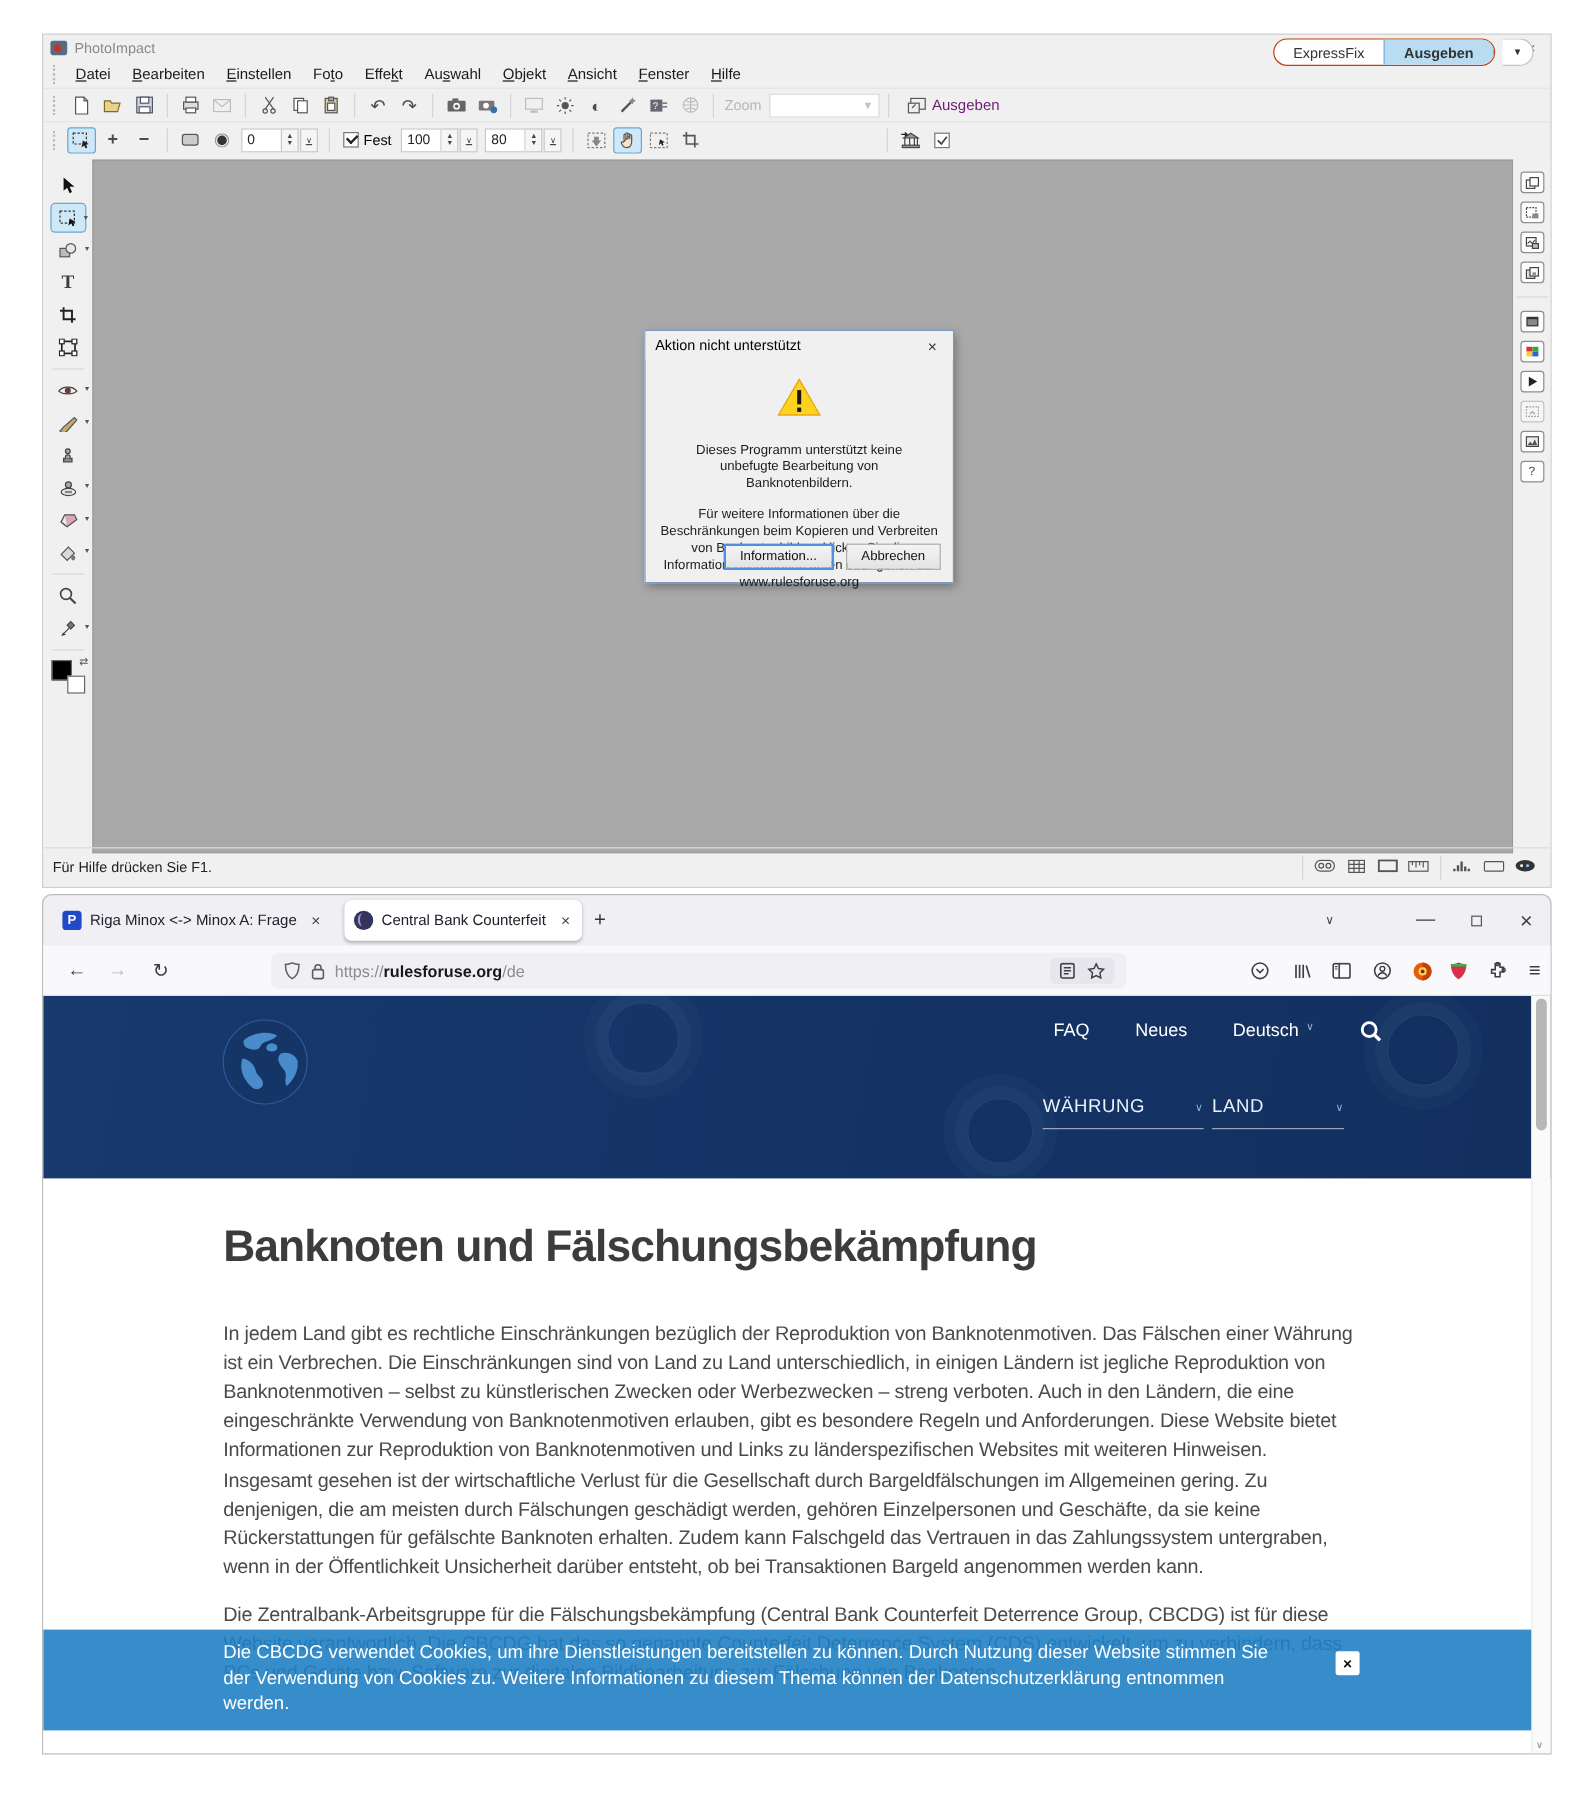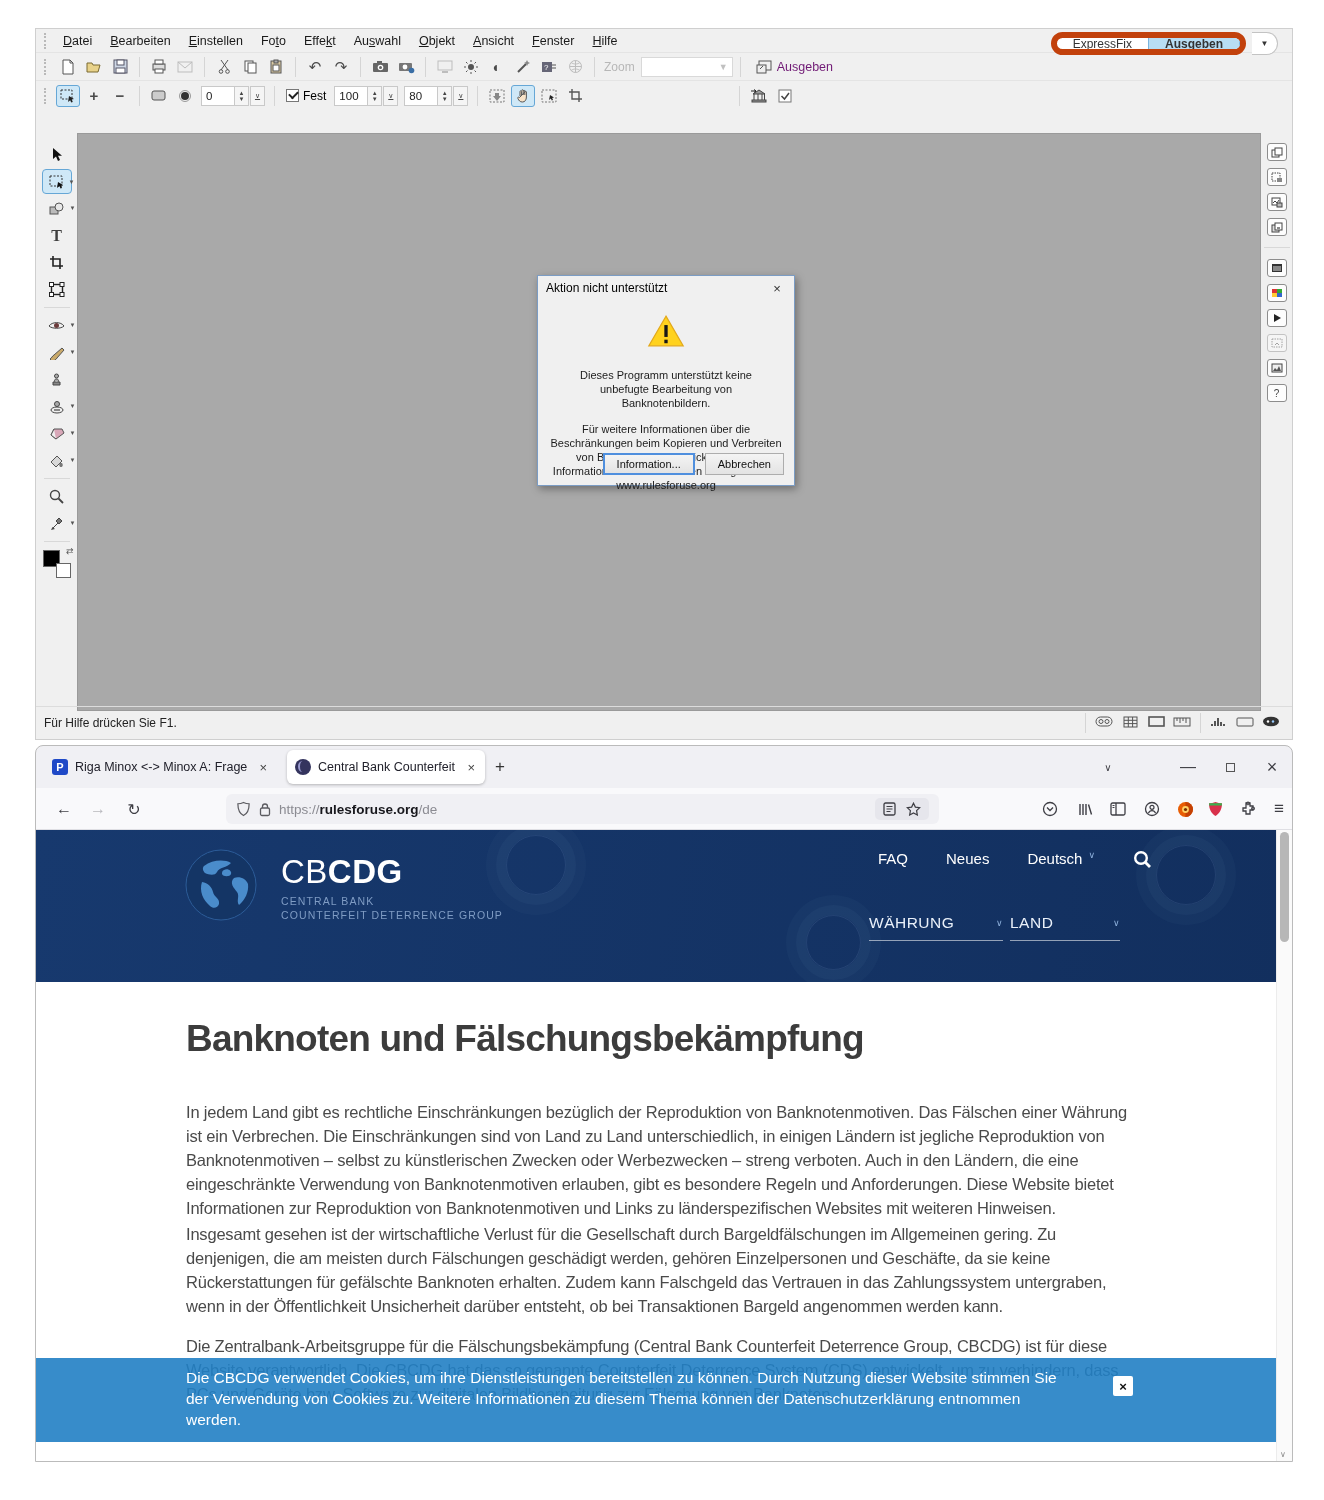--- a/index.html
+++ b/index.html
@@ -20,21 +20,21 @@
   .grip{width:5px;height:16px;border-left:2px dotted #b9b9b9;margin-right:5px}
   .pi-menu-item{padding:2px 9px;cursor:default}
   .pi-menu-item u{text-decoration:underline}
   .toolrow{height:28px;display:flex;align-items:center;padding-left:8px;border-top:1px solid #e4e4e4;gap:2px}
   .tbi{width:24px;height:22px;display:flex;align-items:center;justify-content:center;color:#4a4a4a}
   .tbi.dim{color:#bdbdbd}
   .vsep{width:1px;height:20px;background:#d5d5d5;margin:0 5px}
   .zoomlbl{color:#b7b7b7;font-size:12px;margin:0 4px 0 2px}
   .zoomsel{width:92px;height:20px;background:#fff;border:1px solid #d9d9d9;display:flex;align-items:center;justify-content:flex-end;padding-right:4px;color:#c0c0c0;font-size:9px}
   .ausgeben{display:flex;align-items:center;gap:5px;font-size:12.5px;color:#701a75;padding:2px 8px}
-  .pill{position:absolute;right:46px;top:3px;height:23px;display:flex;align-items:center;border:6px solid #c2410c;border-radius:12px;background:#fff;overflow:hidden}
+  .pill{position:absolute;right:46px;top:3px;height:23px;display:flex;align-items:center;border:1px solid #c2410c;border-radius:12px;background:#fff;overflow:hidden}
   .pill-seg{padding:0 16px;font-size:12px;color:#333;height:100%;display:flex;align-items:center}
   .pill-seg.on{background:#b8ddf3;border-left:1px solid #7ab4dd;border-right:1px solid #7ab4dd;font-weight:bold}
   .pill-dd{position:absolute;right:14px;top:3px;width:26px;height:23px;border:1px solid #c3c3c3;border-radius:0 12px 12px 0;border-left:none;display:flex;align-items:center;justify-content:center;font-size:8px;color:#333;background:#fff}
   .spin{display:flex;align-items:center;margin:0 2px}
   .spin .val{width:34px;height:20px;background:#fff;border:1px solid #c9c9c9;font-size:11.5px;display:flex;align-items:center;padding-left:4px;color:#222}
   .spin .arr{width:14px;height:20px;border:1px solid #c9c9c9;border-left:none;display:flex;flex-direction:column;align-items:center;justify-content:center;font-size:6px;color:#444;background:#f5f5f5}
   .spin .dd{width:15px;height:20px;border:1px solid #c9c9c9;margin-left:1px;display:flex;align-items:center;justify-content:center;font-size:7px;color:#444;background:#f5f5f5;text-decoration:underline}
   .chk{width:13px;height:13px;border:1px solid #777;background:#fff;position:relative;margin-right:4px}
   .chk:after{content:"";position:absolute;left:2px;top:1px;width:7px;height:4px;border-left:2px solid #222;border-bottom:2px solid #222;transform:rotate(-45deg)}
   .tbi.active{background:#cfe8f7;border:1px solid #66a7d6;border-radius:3px}
@@ -97,20 +97,29 @@
   .p1{margin-top:40px}.p2{margin-top:2px}.p3{margin-top:16px}
   .cookie{position:absolute;left:0;width:calc(100% - 16px);top:528px;height:84px;background:rgba(33,127,196,.9);color:#fff;z-index:10}
   .cookie-text{margin:9px 0 0 150px;width:888px;font-size:15.5px;line-height:21px}
   .cookie-text b{font-weight:normal}
   .cookie-x{position:absolute;left:1077px;top:18px;width:20px;height:20px;background:#fff;color:#111;border-radius:2px;display:flex;align-items:center;justify-content:center;font-size:13px;font-weight:bold}
 </style>
 </head>
 <body>
 
 <div class="abs pi-win">
+  <div class="pi-title">
+    <span class="pi-appicon"></span>
+    <span>PhotoImpact</span>
+    <span class="win-ctl" style="left:1150px">—</span>
+    <span class="win-ctl" style="left:1188px">
+        <span class="ctl-restore"></span>
+      </span>
+    <span class="win-ctl" style="left:1232px">×</span>
+  </div>
 
   <div class="pi-menubar">
     <span class="grip"></span>
     <span style="display:flex">
         <span class="pi-menu-item"><u>D</u>atei</span>
         <span class="pi-menu-item"><u>B</u>earbeiten</span>
         <span class="pi-menu-item"><u>E</u>instellen</span>
         <span class="pi-menu-item">Fo<u>t</u>o</span>
         <span class="pi-menu-item">Effe<u>k</u>t</span>
         <span class="pi-menu-item">Au<u>s</u>wahl</span>
@@ -676,27 +685,20 @@
       <span class="ripple" style="left:1120px;top:15px;width:60px;height:60px"></span>
       <span class="abs" style="left:148px;top:18px">
         <svg width="74" height="74" viewBox="0 0 74 74">
             <circle cx="37" cy="37" r="35" fill="#143565" stroke="#2c5c98"></circle>
             <path d="M20 18c8-6 20-7 27-3-4 5-12 4-14 9-2 4-8 3-12 1-2-2-3-5-1-7z" fill="#4a8ccb"></path>
             <path d="M18 34c6 1 10 5 11 10s7 6 6 12c-1 4-6 5-9 2-7-6-11-15-8-24z" fill="#4a8ccb"></path>
             <path d="M50 30c6-2 12 1 14 6 1 8-3 16-9 21-3-4 1-9-2-13s-8-9-3-14z" fill="#4a8ccb"></path>
             <path d="M40 22c4-2 8 1 7 4s-8 3-9 0c0-2 0-3 2-4z" fill="#4a8ccb"></path>
           </svg>
       </span>
-      <div class="abs" style="left:245px;top:23px">
-        <div class="logo-text"><span>CB</span><b>CDG</b></div>
-        <div class="logo-sub">
-          <div>CENTRAL BANK</div>
-          <div>COUNTERFEIT DETERRENCE GROUP</div>
-        </div>
-      </div>
       <div class="abs flex site-nav" style="left:842px;top:20px;gap:38px">
         <a href="#">FAQ</a>
         <a href="#">Neues</a>
         <span class="flex" style="color:#fff;font-size:15px">
             <span>Deutsch</span>
             <span class="ddv">∨</span>
           </span>
         <span class="ic">
             <svg width="19" height="19" viewBox="0 0 19 19">
               <circle cx="8" cy="8" r="5.8" fill="none" stroke="#fff" stroke-width="2.4"></circle>

